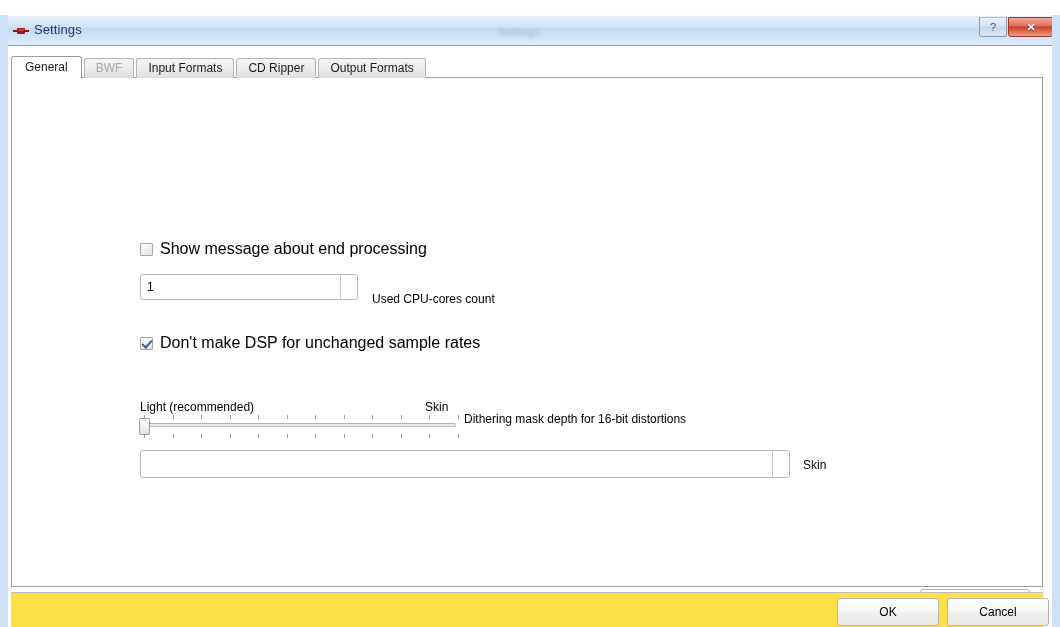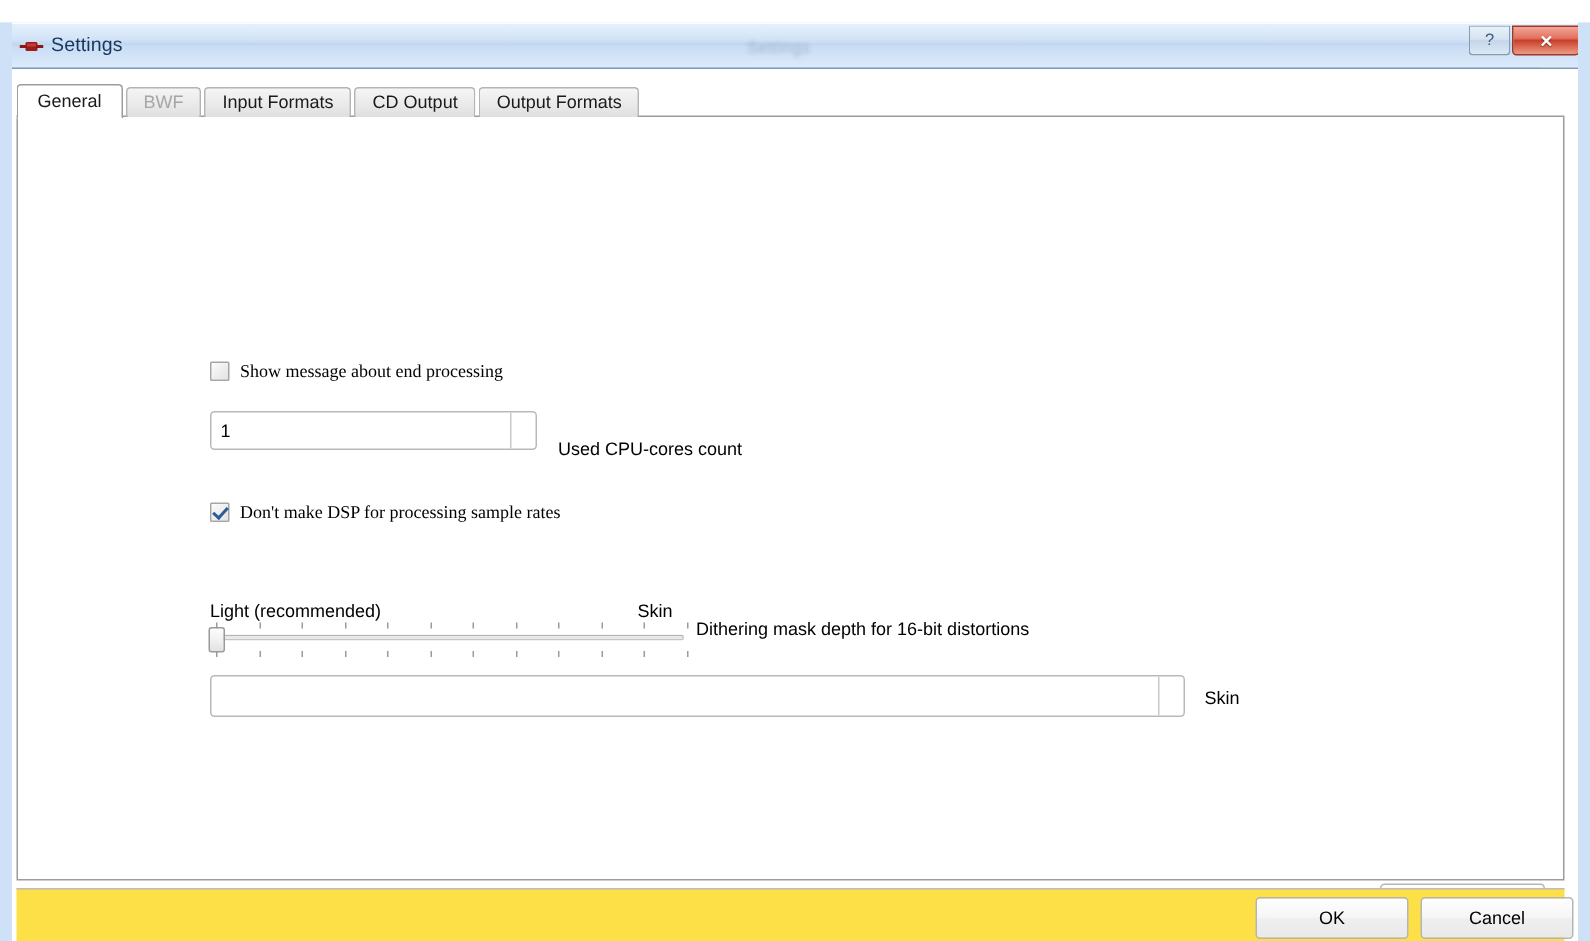--- a/index.html
+++ b/index.html
@@ -212,23 +212,22 @@
     height: 8px;
     border: solid #2c5d9b;
     border-width: 0 2px 2px 0;
     transform: rotate(42deg);
   }
   .cb.disabled {
     border-color: #c6c6c6;
     background: #f4f4f4;
   }
   .cb-label {
-    font-size: 12px;
+    font-size: 16px;
     color: #000000;
-    font-family: Liberation Serif, serif;
   }
   .cb-label.disabled {
     color: #a4a4a4;
   }
 
   
   .edit-box {
     position: absolute;
     box-sizing: border-box;
     border: 1px solid #b9b9b9;
@@ -367,41 +366,41 @@
       <div class="capbtn" id="close-button">✕</div>
     </div>
   </div>
 
   <div id="client">
 
     <div id="tabstrip">
       <div class="tab active">General</div>
       <div class="tab disabled">BWF</div>
       <div class="tab">Input Formats</div>
-      <div class="tab">CD Output</div>
+      <div class="tab">CD Ripper</div>
       <div class="tab">Output Formats</div>
     </div>
 
     <div id="tab-page">
 
       <div class="checkbox-row" style="left:128px; top:162px;">
         <span class="cb"></span>
         <span class="cb-label">Show message about end processing</span>
       </div>
 
       <div class="edit-box" style="left:128px; top:196px; width:218px; height:26px;">
         <span class="edit-value">1</span>
         <span class="edit-sep"></span>
         <span class="edit-tail"></span>
       </div>
       <div class="side-label" style="left:360px; top:214px;">Used CPU-cores count</div>
 
       <div class="checkbox-row" style="left:128px; top:256px;">
         <span class="cb checked"></span>
-        <span class="cb-label">Don't make DSP for processing sample rates</span>
+        <span class="cb-label">Don't make DSP for unchanged sample rates</span>
       </div>
 
 
       <div class="track-cap" style="left:128px; top:322px;">Light (recommended)</div>
       <div class="track-cap" style="left:413px; top:322px;">Skin</div>
 
       <div id="trackbar" style="top:334px;">
         <div class="tickrow top" id="ticks-top">
             <div class="tick" style="left: 4px;"></div>
             <div class="tick" style="left: 33px;"></div>

